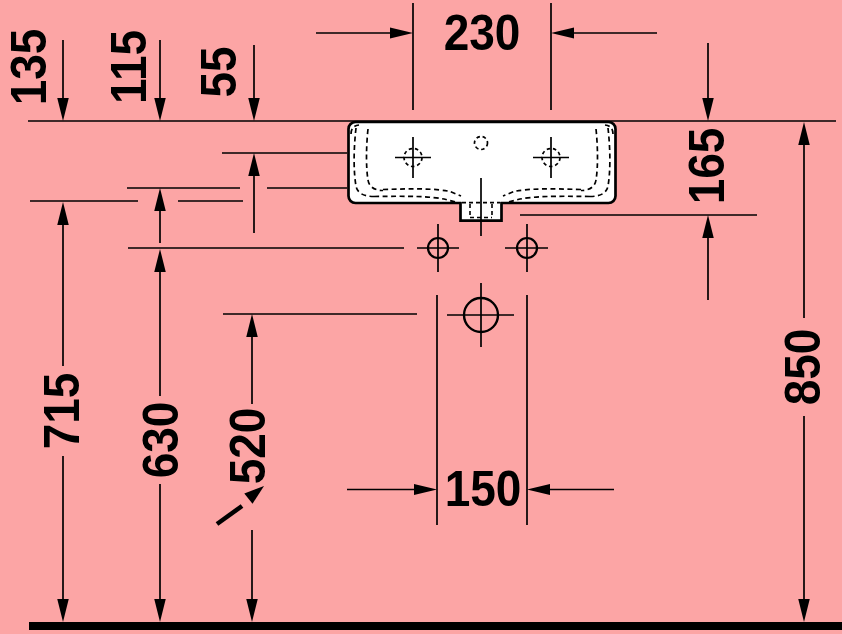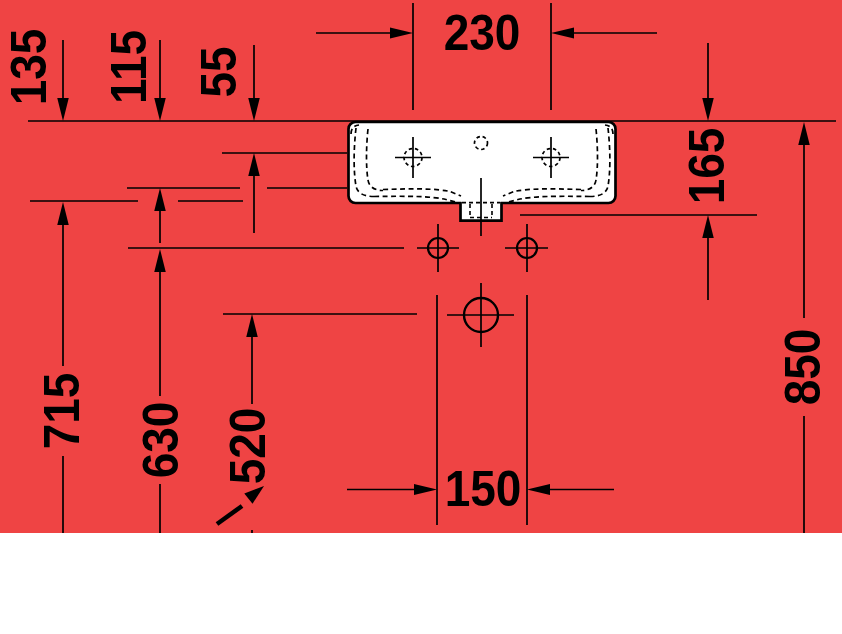--- a/index.html
+++ b/index.html
@@ -1,16 +1,16 @@
 <!DOCTYPE html>
 <html><head>
 <meta charset="utf-8">
 <style>
   html,body{margin:0;padding:0;background:#fff;}
-  .stage{position:relative;width:842px;height:533px;background:#ef4444;overflow:hidden;}
+  .stage{position:relative;width:842px;height:634px;background:#fca5a5;overflow:hidden;}
   svg{display:block;}
   text{font-family:"Liberation Sans",sans-serif;font-weight:bold;font-size:50px;fill:#000;}
 </style>
 </head>
 <body>
 
 <div class="stage">
 <svg width="842" height="634" viewBox="0 0 842 634">
 
   <g stroke="#000" stroke-width="1.7" fill="none">

